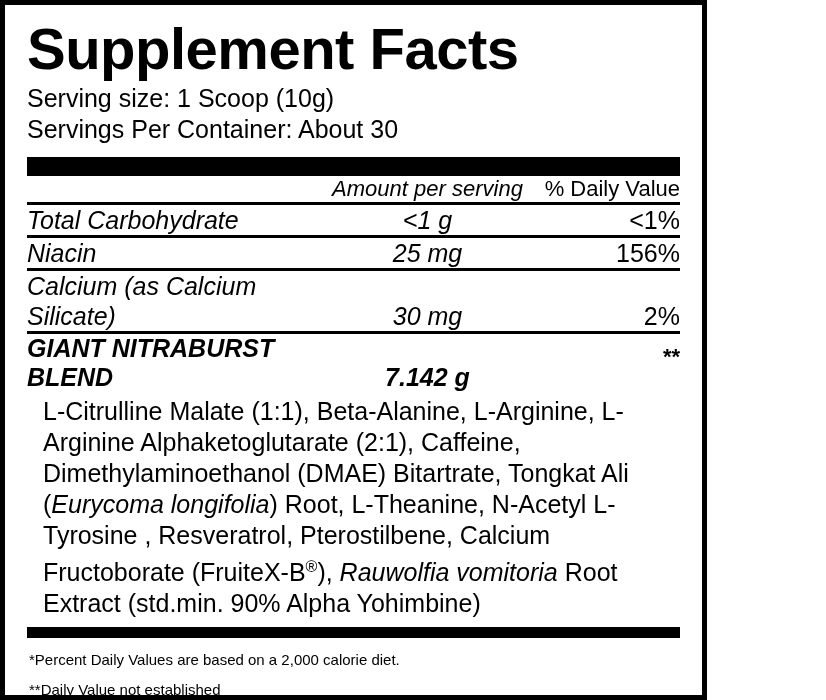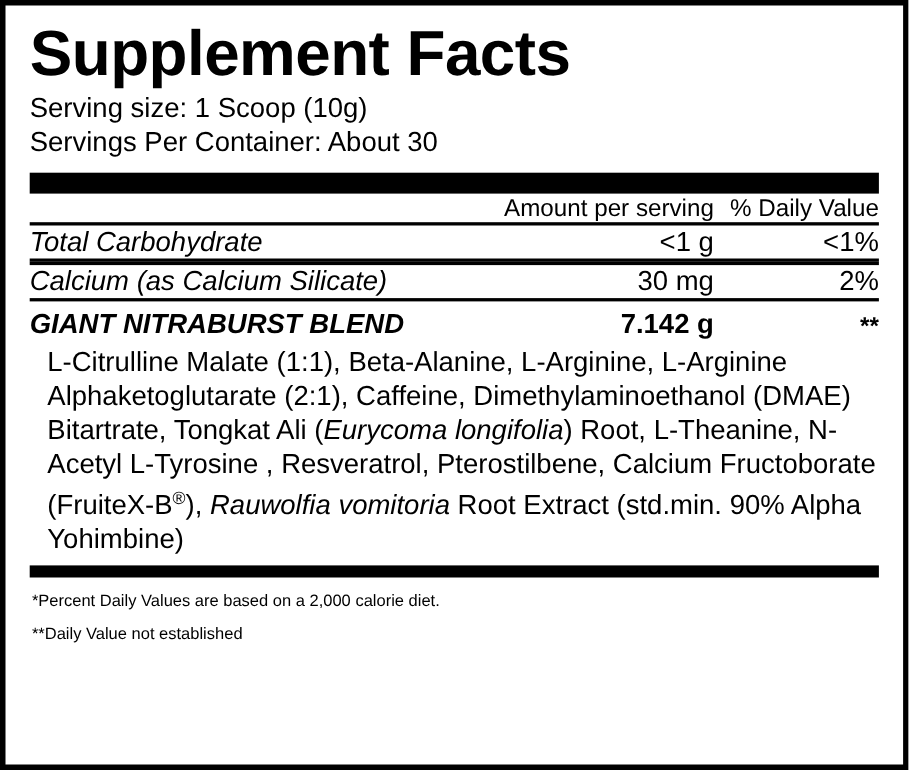--- a/index.html
+++ b/index.html
@@ -6,21 +6,21 @@
     margin: 0;
     padding: 0;
     background: #ffffff;
   }
   body {
     font-family: "Liberation Sans", sans-serif;
     color: #000000;
   }
   .panel {
     position: relative;
-    width: 826px;
+    width: 707px;
     height: 700px;
     box-sizing: border-box;
     background: #ffffff;
     border: 5px solid #000000;
     overflow: hidden;
   }
   .inner {
     box-sizing: border-box;
     padding: 12px 22px 0 22px;
   }
@@ -59,21 +59,21 @@
   table.facts {
     width: 100%;
     border-collapse: collapse;
     font-size: 25px;
   }
   table.facts td {
     padding: 0;
     vertical-align: bottom;
   }
   .col-name { text-align: left; font-style: italic; }
-  .col-amt  { text-align: right; width: 165px; white-space: nowrap; }
+  .col-amt  { text-align: center; width: 165px; white-space: nowrap; font-style: italic; }
   .col-dv   { text-align: right; width: 150px; white-space: nowrap; margin-left: 32px; }
 
   .head-row td {
     font-size: 22px;
     padding: 5px 0 5px 0;
   }
   .head-row .col-amt { width: 205px; }
   .head-row .col-dv { width: 150px; }
 
   .nut-row td {
@@ -150,20 +150,25 @@
         <td class="col-name">Total Carbohydrate</td>
         <td class="col-amt">&lt;1 g</td>
         <td class="col-dv">&lt;1%</td>
       </tr>
       <tr class="sep">
         <td colspan="3">
               <div class="rule-thin"></div>
             </td>
       </tr>
 
+      <tr class="nut-row">
+        <td class="col-name">Niacin</td>
+        <td class="col-amt">25 mg</td>
+        <td class="col-dv">156%</td>
+      </tr>
       <tr class="sep">
         <td colspan="3">
               <div class="rule-thin"></div>
             </td>
       </tr>
 
       <tr class="nut-row">
         <td class="col-name">Calcium (as Calcium Silicate)</td>
         <td class="col-amt">30 mg</td>
         <td class="col-dv">2%</td>

